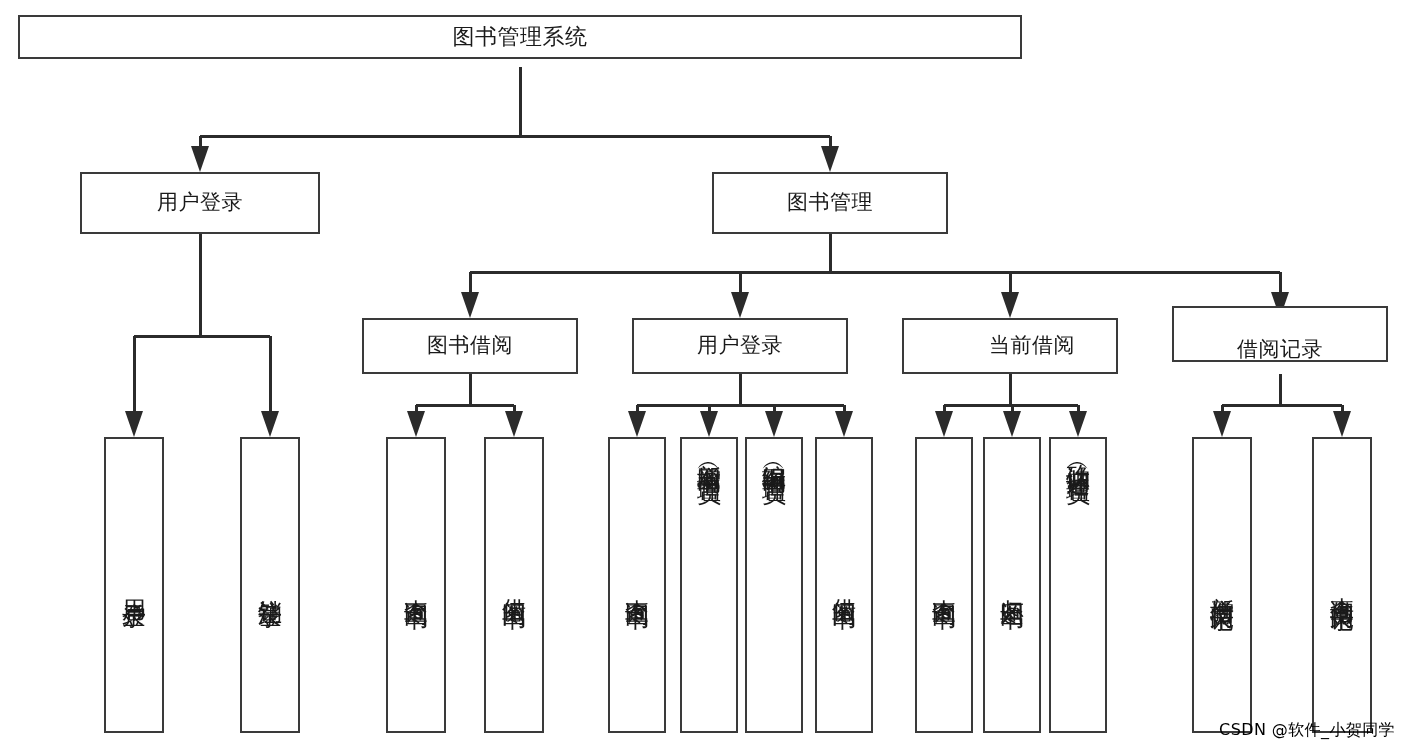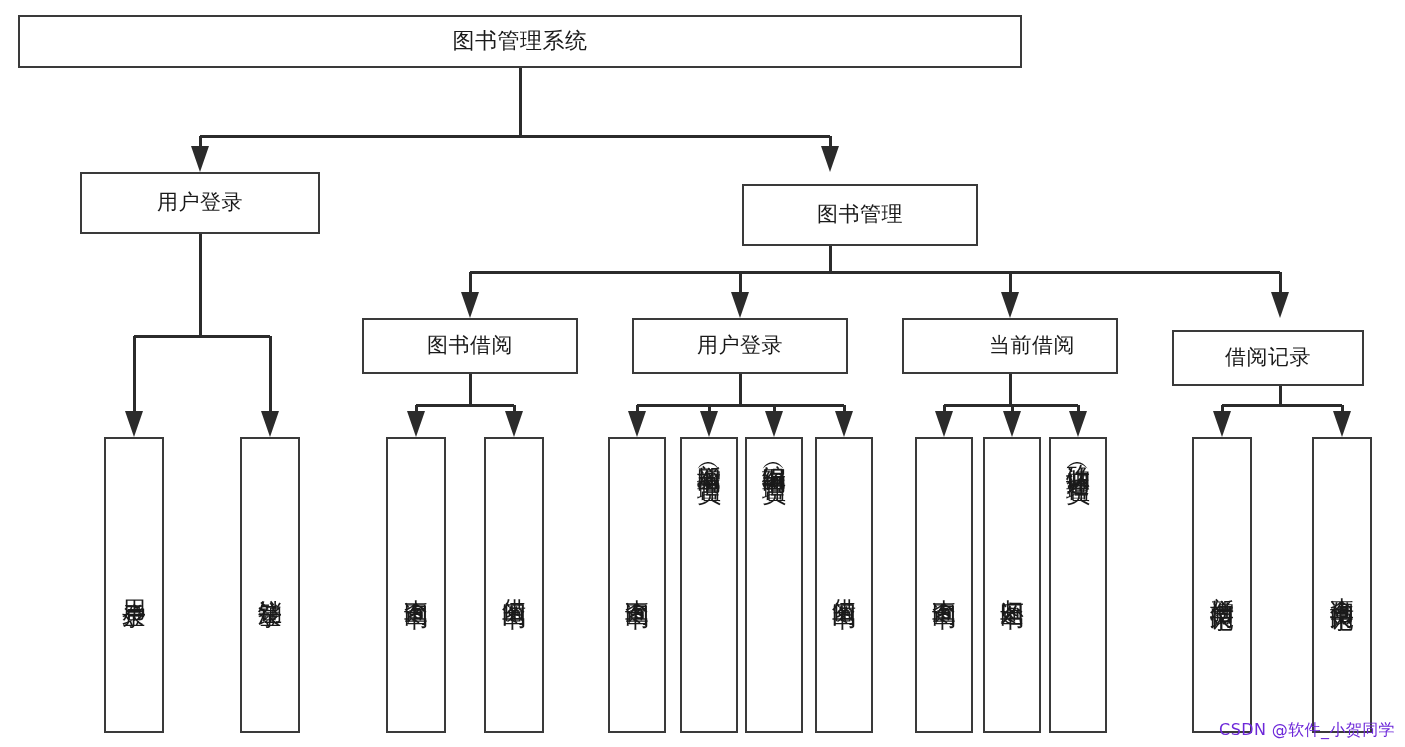--- a/index.html
+++ b/index.html
@@ -66,21 +66,21 @@
     font-size: 24px;
     line-height: 1;
     letter-spacing: 2.5px;
     white-space: nowrap;
   }
   #watermark {
     position: absolute;
     right: 10px;
     bottom: 6px;
     font-size: 16px;
-    color: #6d28d9;
+    color: #000000;
     white-space: nowrap;
     letter-spacing: 0.4px;
   }
 </style>
 </head>
 <body>
 
 <div id="diagram-root">
 
   <svg id="connector-layer" viewBox="0 0 1405 747" width="1405" height="747" xmlns="http://www.w3.org/2000/svg">
@@ -136,39 +136,39 @@
         <polygon points="835,411 853,411 844,437"></polygon>
         <polygon points="935,411 953,411 944,437"></polygon>
         <polygon points="1003,411 1021,411 1012,437"></polygon>
         <polygon points="1069,411 1087,411 1078,437"></polygon>
         <polygon points="1213,411 1231,411 1222,437"></polygon>
         <polygon points="1333,411 1351,411 1342,437"></polygon>
       </g>
   </svg>
 
   <div id="node-layer">
-      <div class="node horiz root" style="left: 18px; top: 15px; width: 1004px; height: 53px;">
+      <div class="node horiz root" style="left: 18px; top: 15px; width: 1004px; height: 44px;">
         <span class="node-label">图书管理系统</span>
       </div>
       <div class="node horiz" style="left: 80px; top: 172px; width: 240px; height: 62px;">
         <span class="node-label">用户登录</span>
       </div>
-      <div class="node horiz" style="left: 712px; top: 184px; width: 236px; height: 62px; margin-left: 30px;">
+      <div class="node horiz" style="left: 712px; top: 172px; width: 236px; height: 62px;">
         <span class="node-label">图书管理</span>
       </div>
       <div class="node horiz" style="left: 362px; top: 318px; width: 216px; height: 56px;">
         <span class="node-label">图书借阅</span>
       </div>
       <div class="node horiz" style="left: 632px; top: 318px; width: 216px; height: 56px;">
         <span class="node-label">用户登录</span>
       </div>
       <div class="node horiz" style="left: 902px; top: 318px; width: 216px; height: 56px; padding-left: 44px;">
         <span class="node-label">当前借阅</span>
       </div>
-      <div class="node horiz" style="left: 1172px; top: 330px; width: 192px; height: 56px;">
+      <div class="node horiz" style="left: 1172px; top: 306px; width: 216px; height: 56px; align-items: flex-end;">
         <span class="node-label">借阅记录</span>
       </div>
       <div class="node vert centered" style="left: 104px; top: 437px; width: 60px; height: 296px;">
         <span class="node-label">用户登录</span>
       </div>
       <div class="node vert centered" style="left: 240px; top: 437px; width: 60px; height: 296px;">
         <span class="node-label">注销登录</span>
       </div>
       <div class="node vert centered" style="left: 386px; top: 437px; width: 60px; height: 296px;">
         <span class="node-label">查询图书</span>

